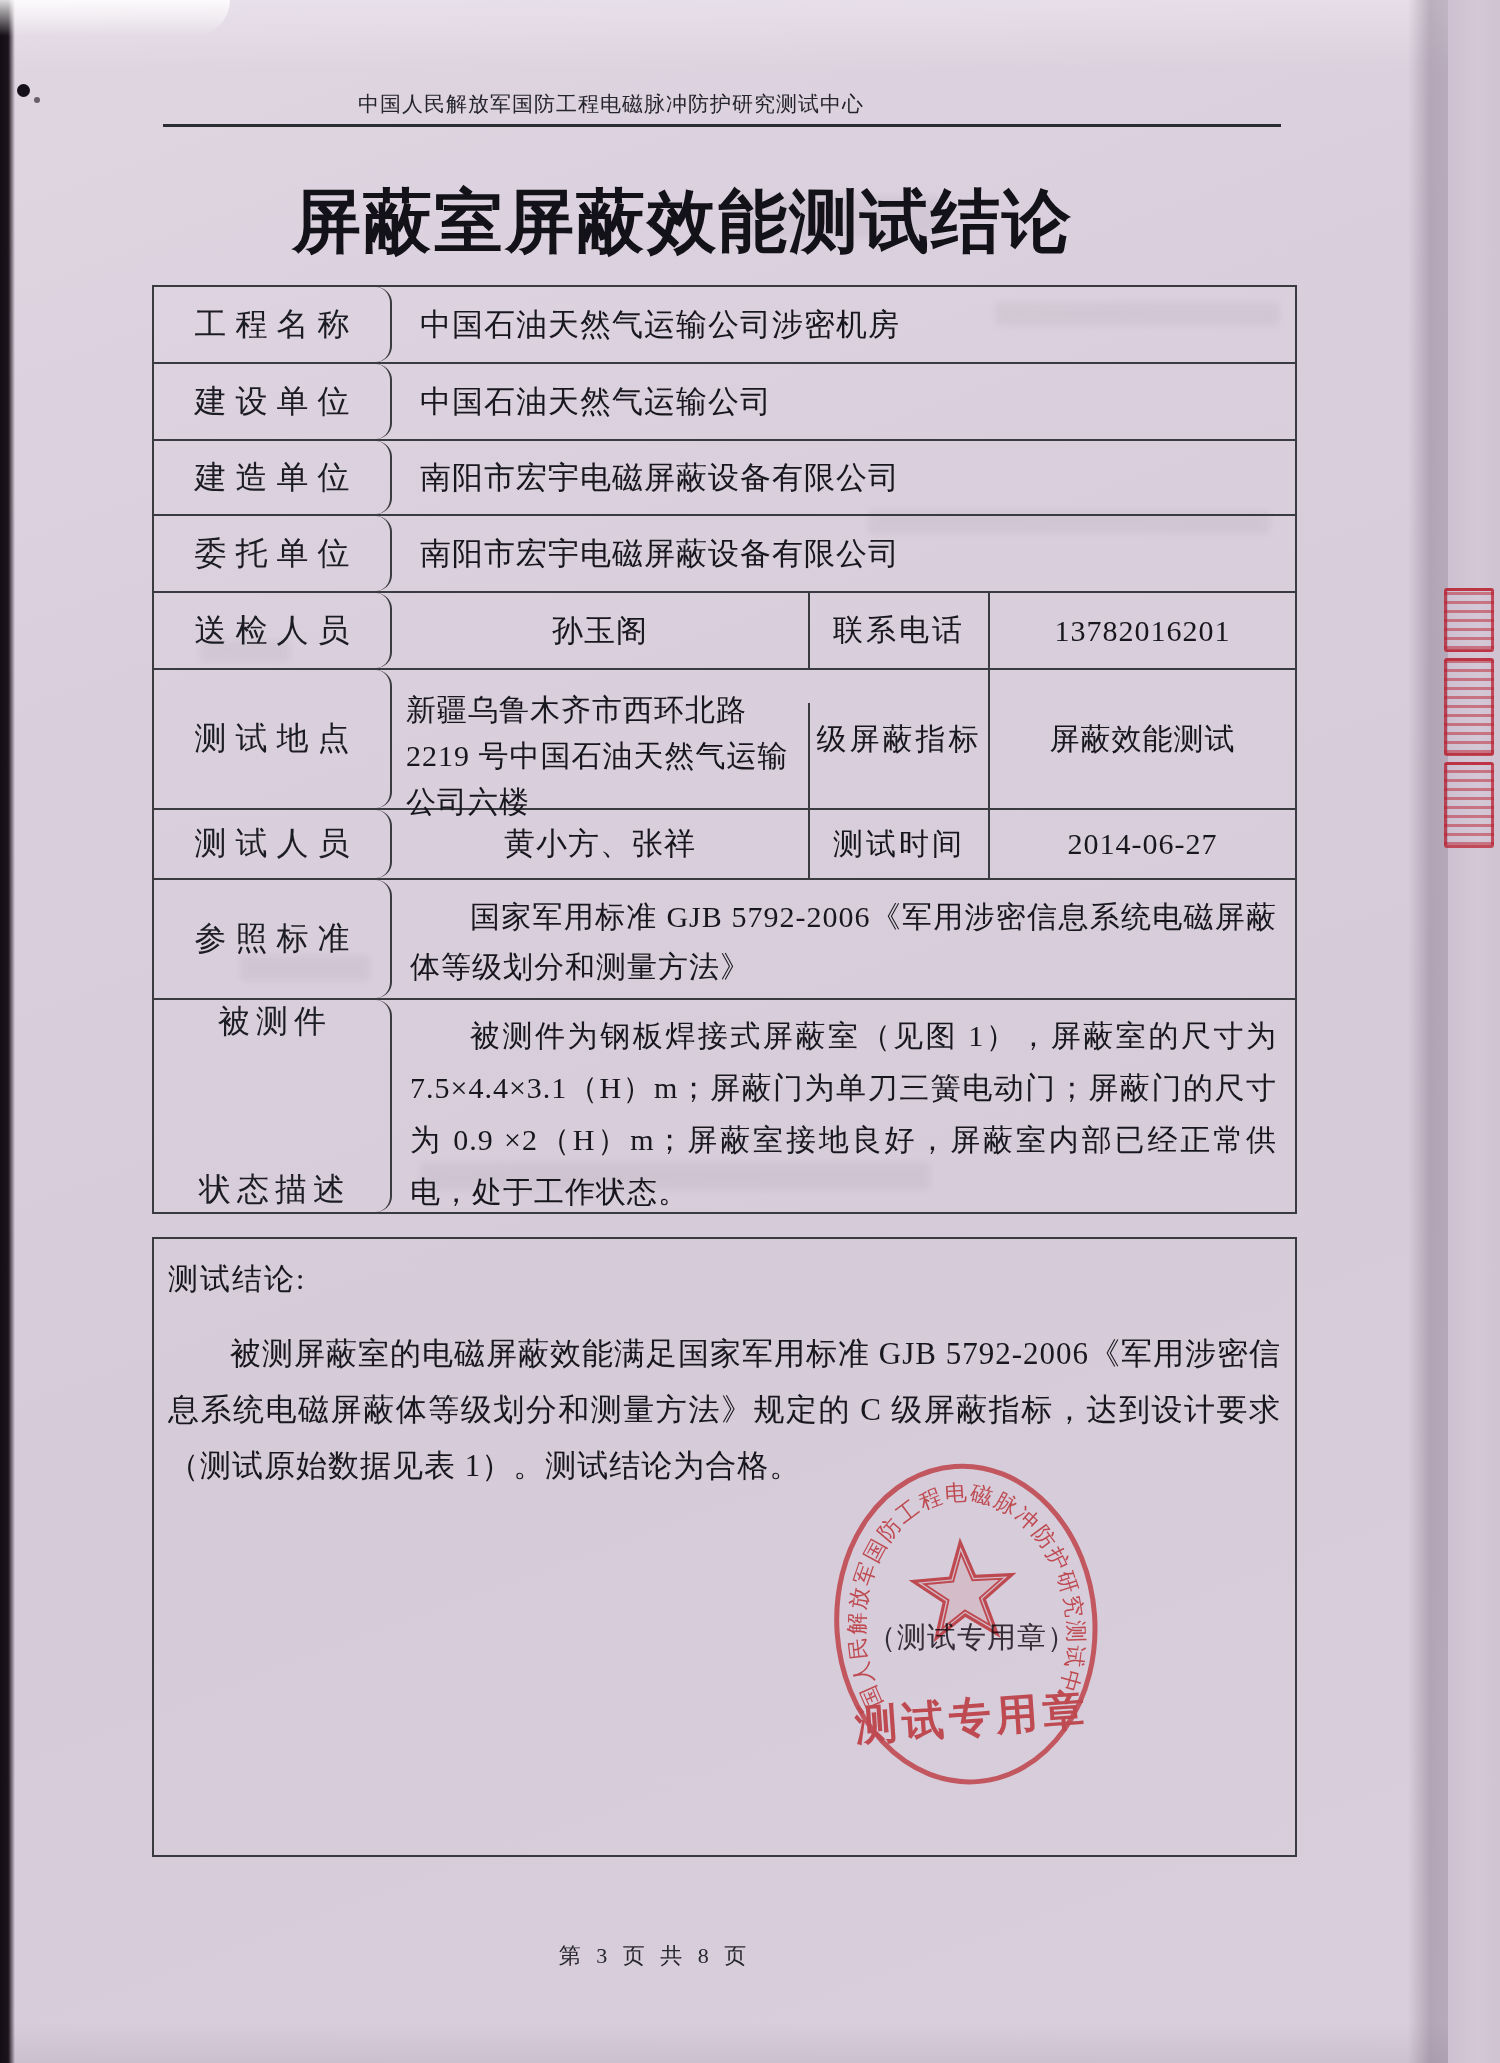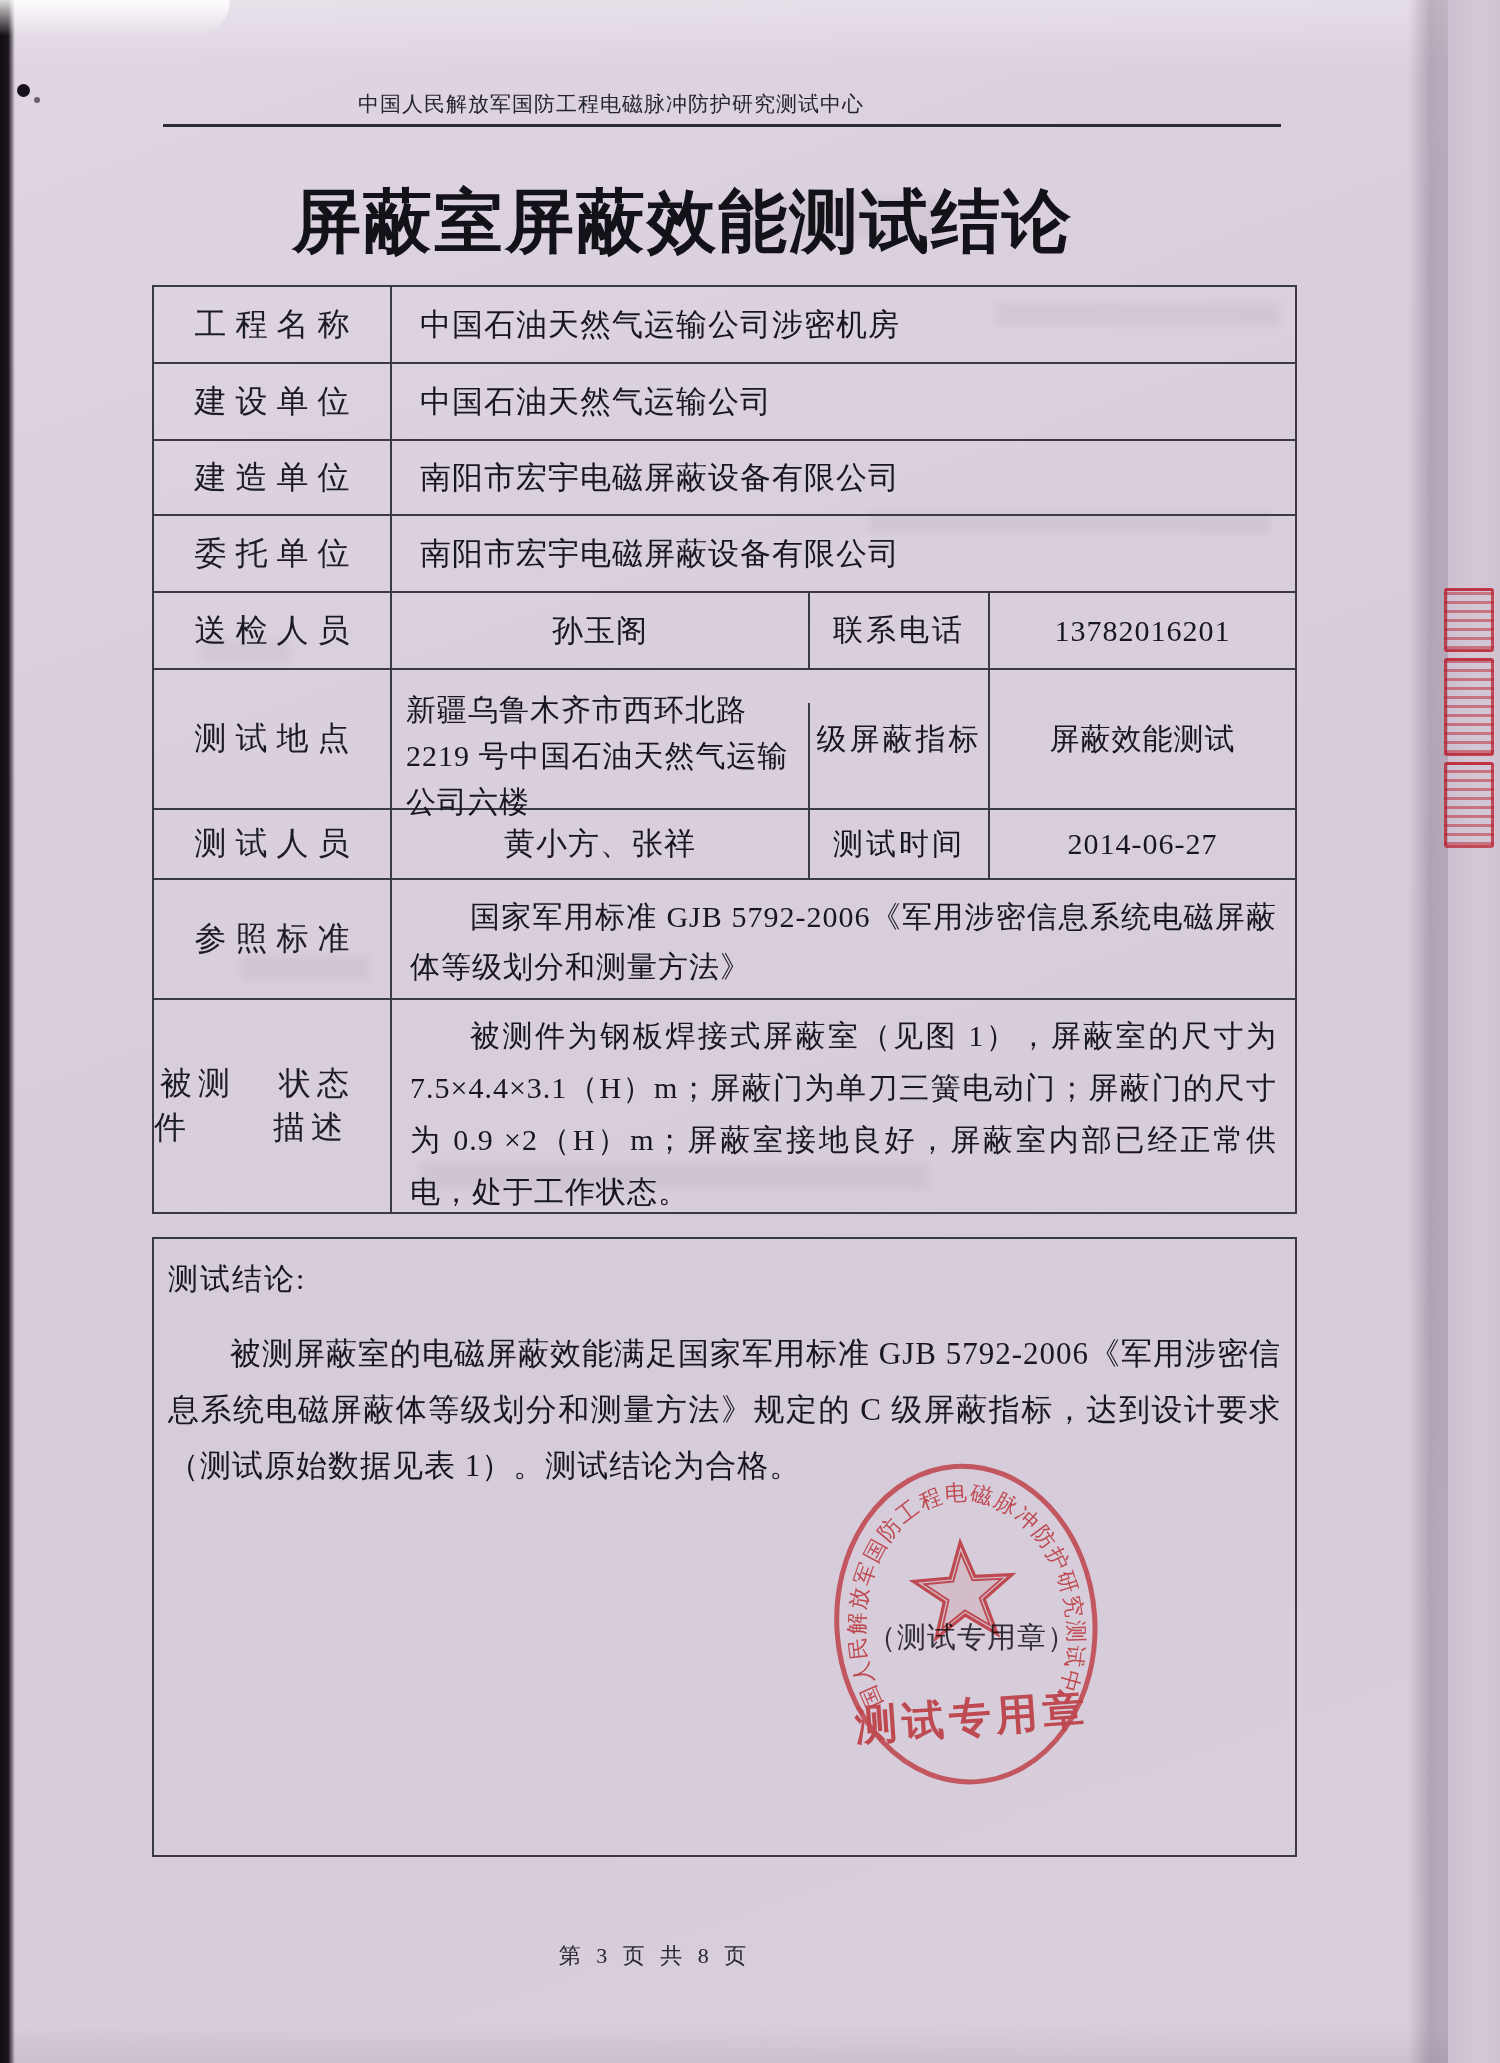--- a/index.html
+++ b/index.html
@@ -41,22 +41,22 @@
   .doc-title{position:absolute;left:292px;top:176px;margin:0;
     font-size:69px;font-weight:700;letter-spacing:2px;color:#121218;}
 
   
   .info-table{position:absolute;left:152px;top:285px;width:1145px;
     border:2px solid #3a3a41;box-sizing:border-box;background:rgba(255,255,255,.04);}
   .tr{display:flex;border-bottom:2px solid #3a3a41;box-sizing:border-box;}
   .tr:last-child{border-bottom:none;}
   .td{box-sizing:border-box;display:flex;align-items:center;}
   .td-label{width:238px;border-right:2px solid #3a3a41;justify-content:center;
-    font-size:32px;letter-spacing:9px;text-indent:9px;color:#1c1c24;}
-  .td-label-2line{flex-direction:row;justify-content:space-between;gap:30px;letter-spacing:6px;text-indent:6px;}
+    font-size:32px;letter-spacing:9px;text-indent:9px;color:#1c1c24;border-radius:16px;}
+  .td-label-2line{flex-direction:column;justify-content:space-between;gap:30px;letter-spacing:6px;text-indent:6px;}
   .td-value-full{flex:1;padding-left:28px;font-size:31px;letter-spacing:1px;}
   .td-v1{width:418px;border-right:2px solid #3a3a41;justify-content:center;font-size:31px;letter-spacing:1px;}
   .td-l2{width:180px;border-right:2px solid #3a3a41;justify-content:center;font-size:30px;letter-spacing:3px;text-align:right;}
   .td-v2{flex:1;justify-content:center;font-size:30px;letter-spacing:1px;}
   .h77{height:77px;} .h75{height:75px;} .h140{height:140px;} .h70{height:70px;} .h130{height:120px;} .h212{height:212px;}
   .td-address{justify-content:flex-start;align-items:center;padding:0 14px;
     font-size:30px;line-height:46px;letter-spacing:1px;margin-top:33px;}
   .td-para{display:block;flex:1;padding:12px 18px 0 18px;font-size:30px;line-height:50px;
     letter-spacing:1px;text-indent:2em;text-align:justify;}
   .td-para-tall{line-height:52px;padding-top:10px;}

